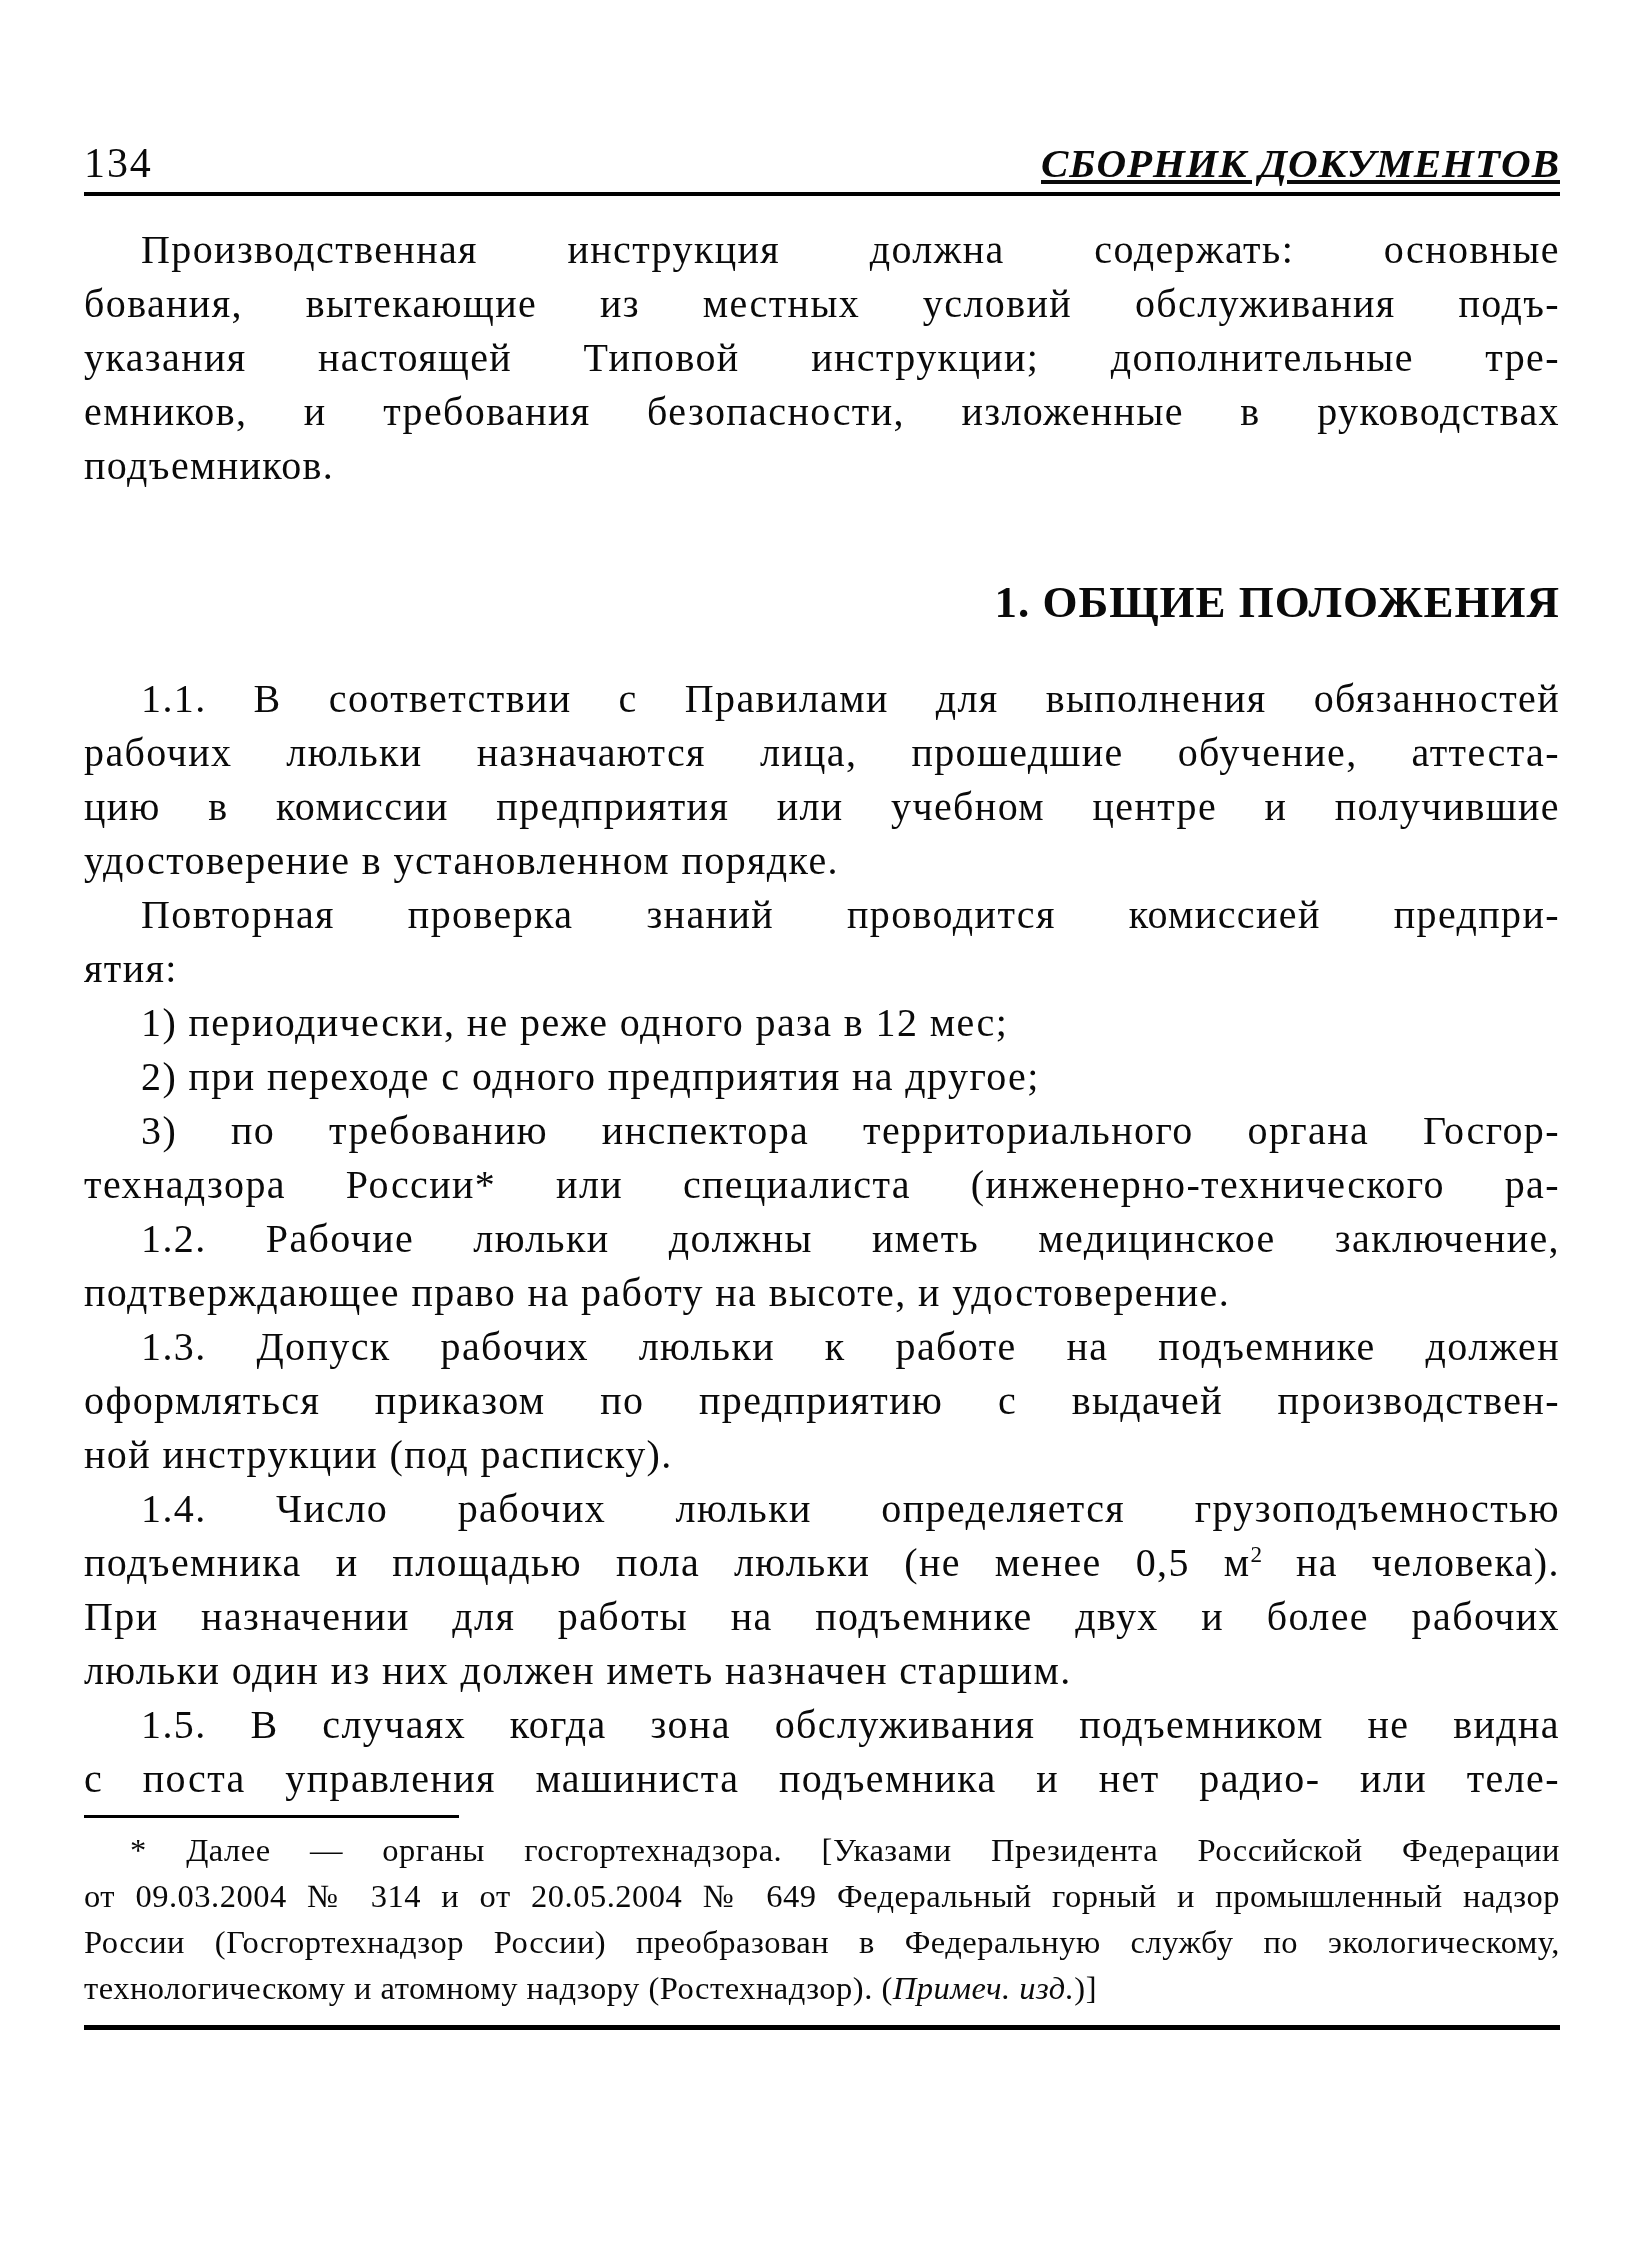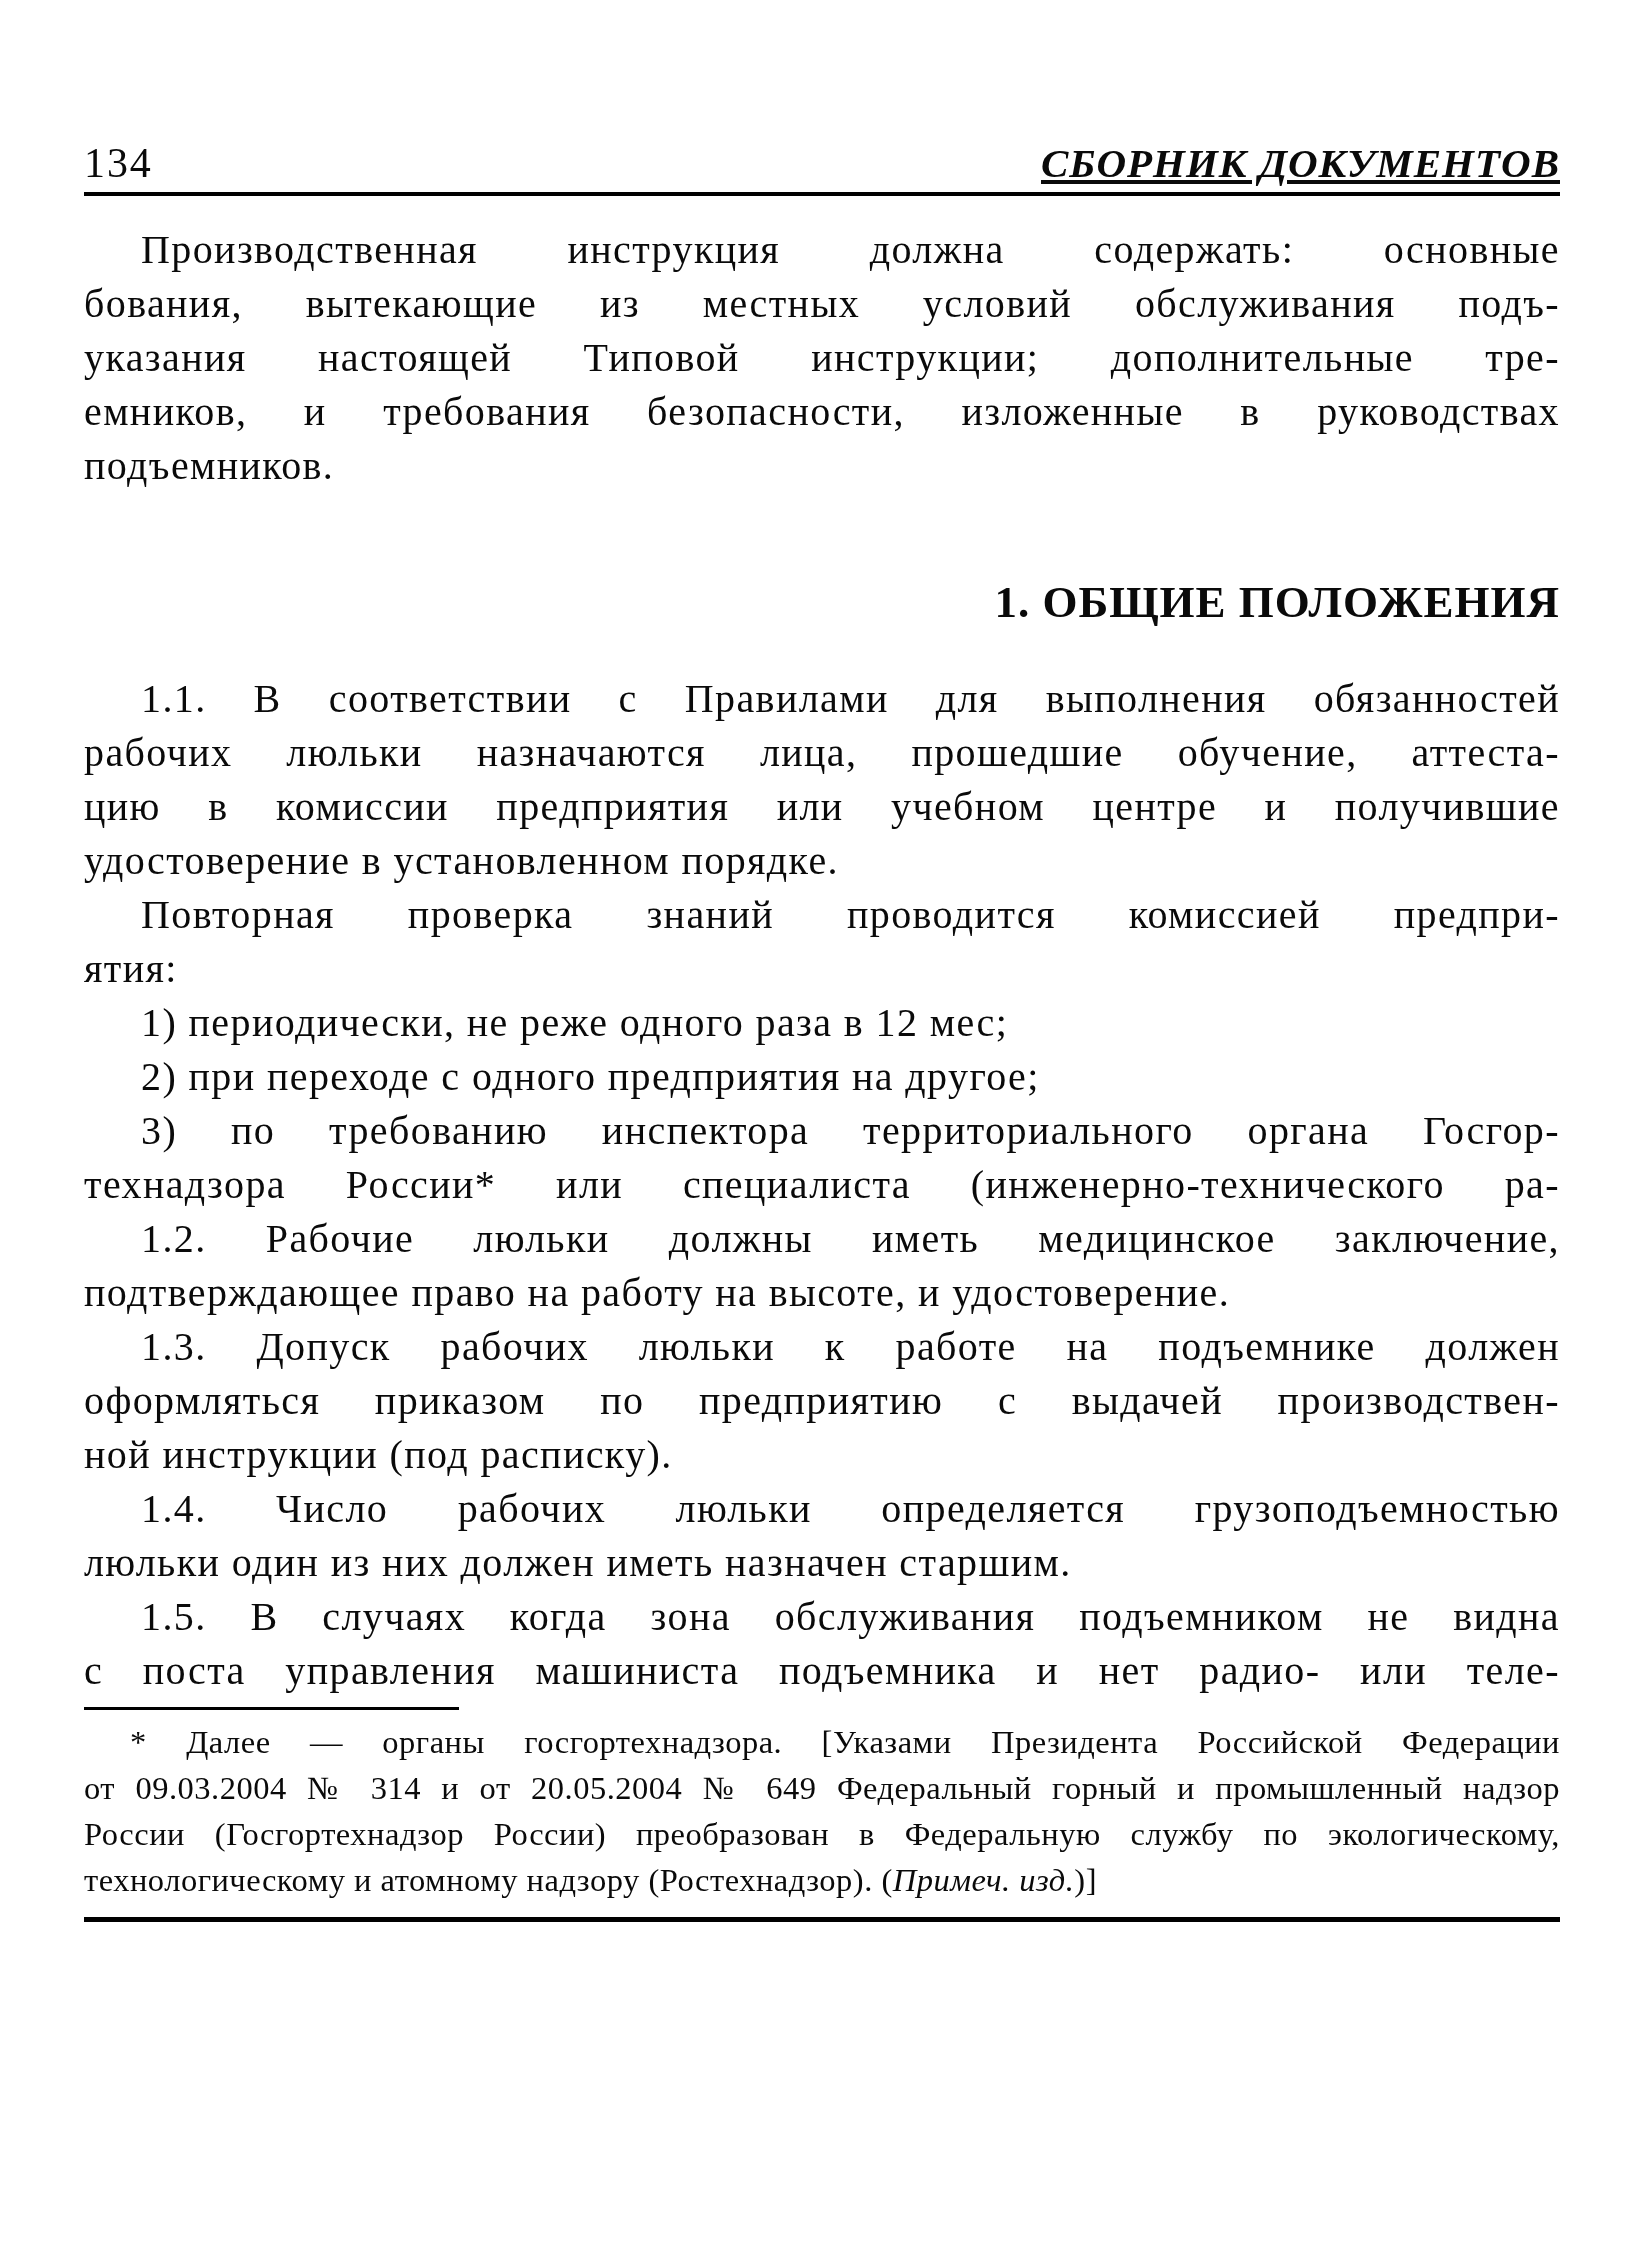--- a/index.html
+++ b/index.html
@@ -153,20 +153,22 @@
       </p>
 
       <p class="para">
         <span class="ln ind">1.3. Допуск рабочих люльки к работе на подъемнике должен</span>
         <span class="ln">оформляться приказом по предприятию с выдачей производствен-</span>
         <span class="ln last">ной инструкции (под расписку).</span>
       </p>
 
       <p class="para">
         <span class="ln ind">1.4. Число рабочих люльки определяется грузоподъемностью</span>
+        <span class="ln"><span>подъемника и площадью пола люльки (не менее 0,5 м</span><span class="sup">2</span><span> на человека).</span></span>
+        <span class="ln">При назначении для работы на подъемнике двух и более рабочих</span>
         <span class="ln last">люльки один из них должен иметь назначен старшим.</span>
       </p>
 
       <p class="para">
         <span class="ln ind">1.5. В случаях когда зона обслуживания подъемником не видна</span>
         <span class="ln">с поста управления машиниста подъемника и нет радио- или теле-</span>
       </p>
 
     </div>
 

